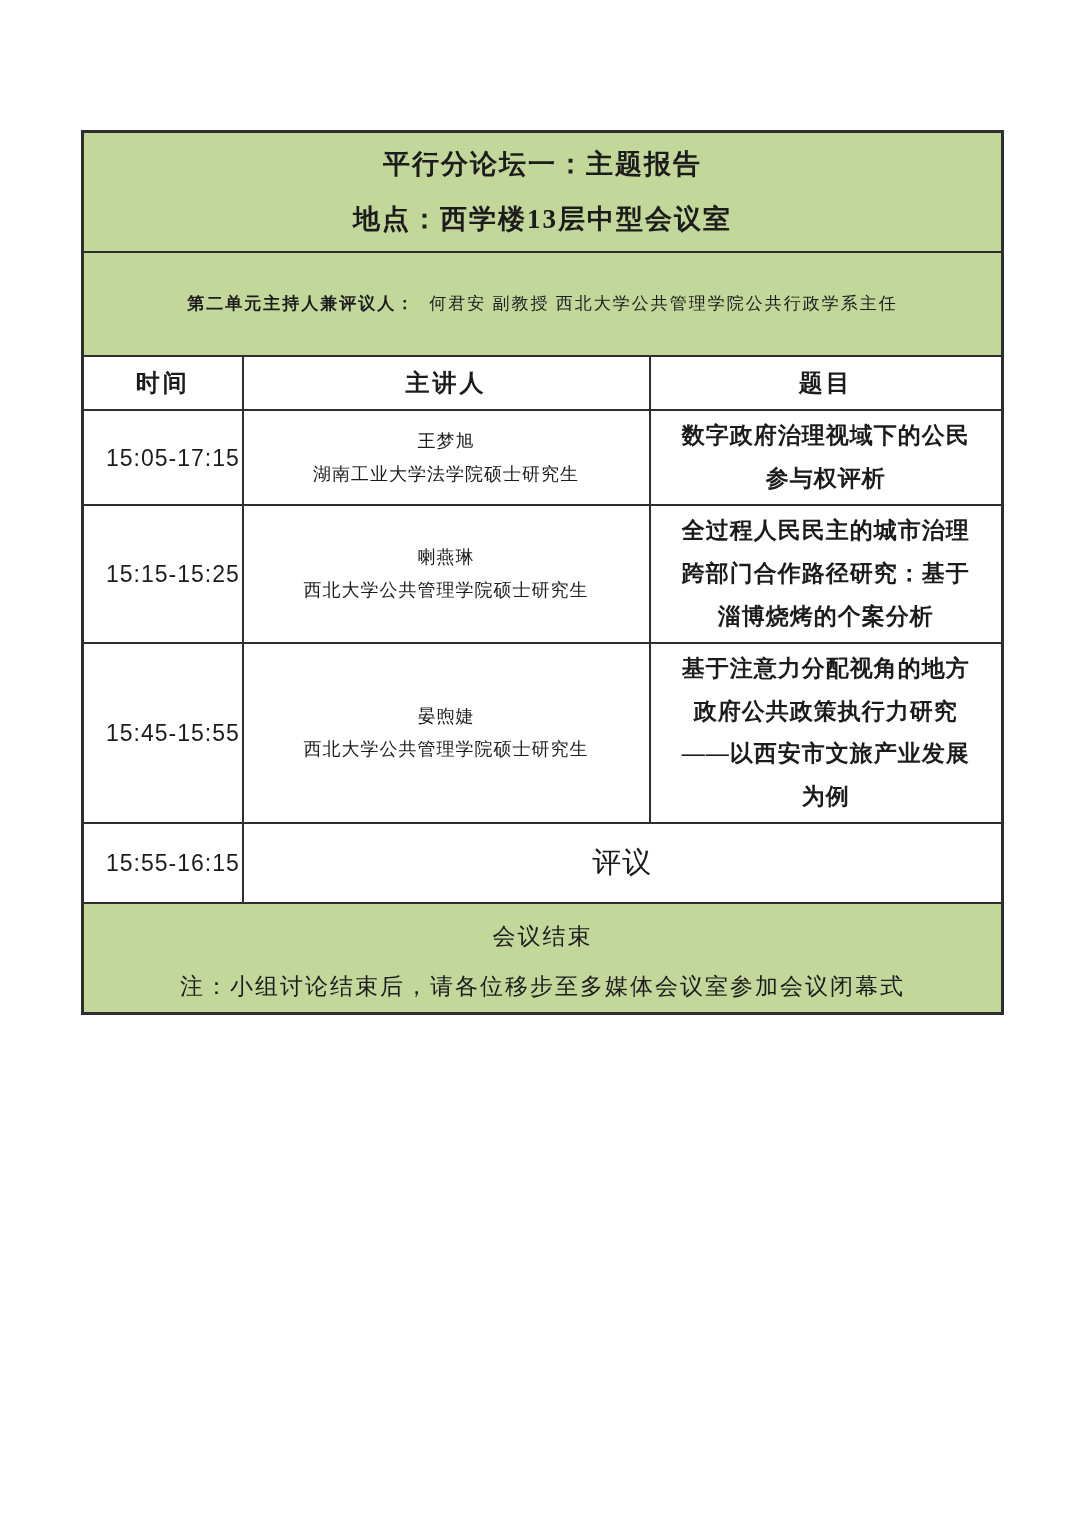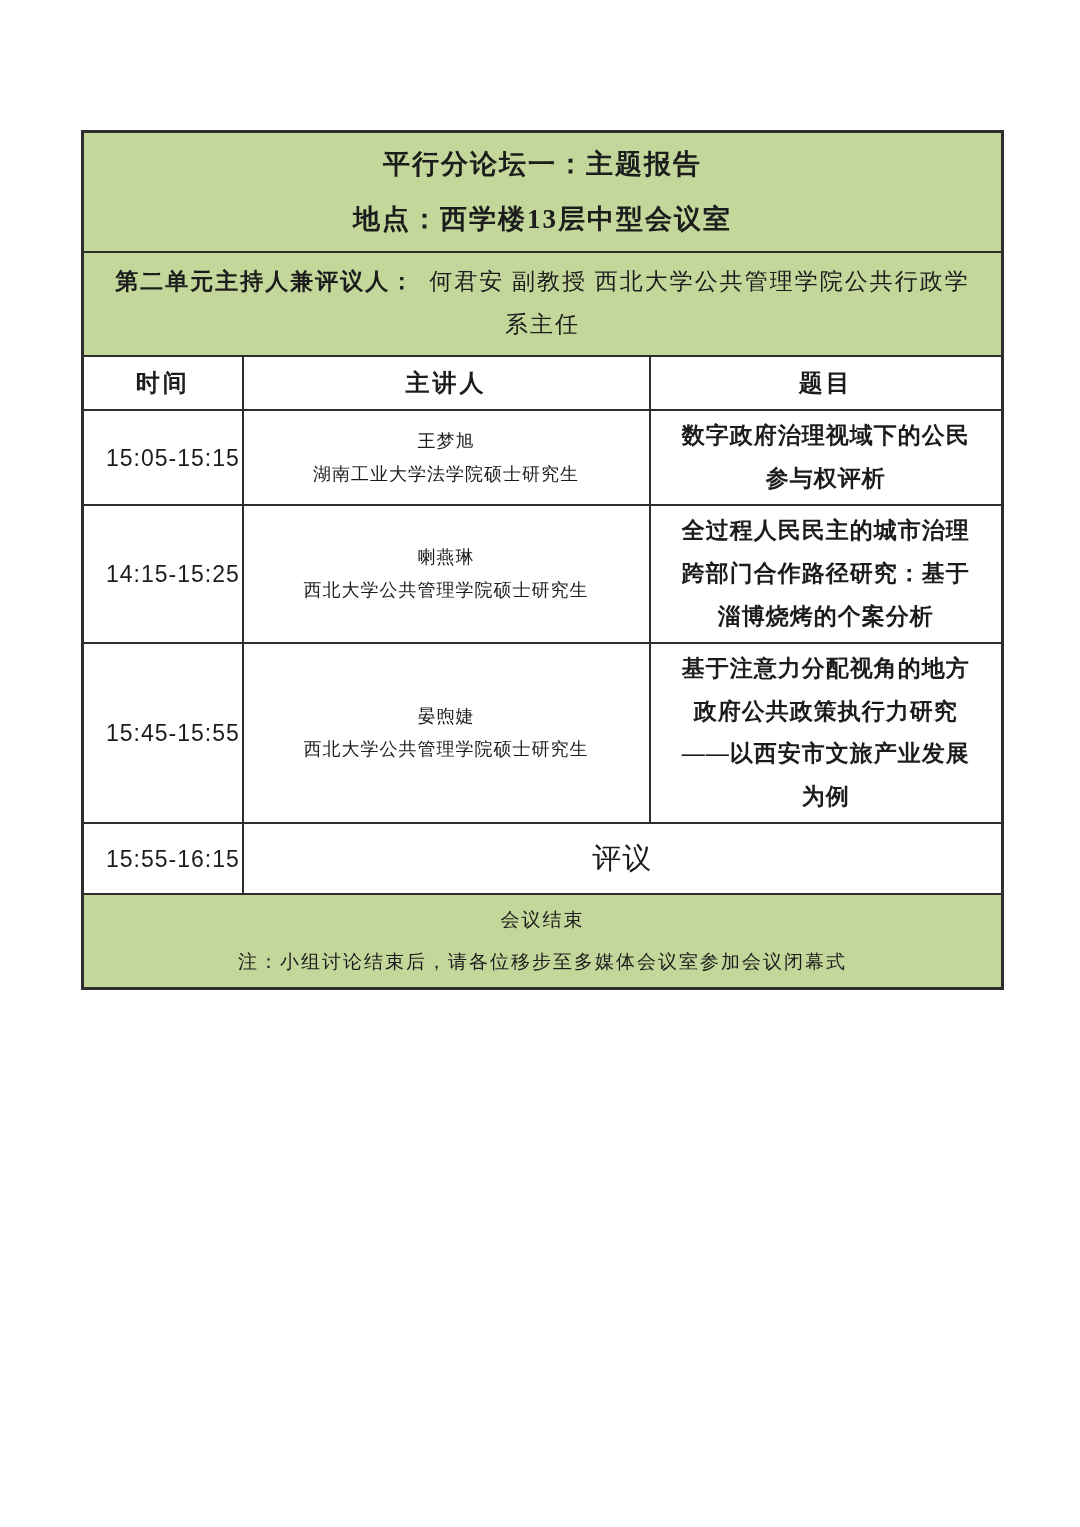--- a/index.html
+++ b/index.html
@@ -37,45 +37,45 @@
   .green{background:var(--green);}
   
   td.title-block{height:115px;padding:2px 10px;}
   .title-line{
     font-weight:bold;
     font-size:27px;
     line-height:55px;
     letter-spacing:2px;
   }
   
-  td.moderator-cell{height:104px;font-size:23px;}
+  td.moderator-cell{height:104px;font-size:17px;}
   .moderator-label{font-weight:bold;letter-spacing:2px;}
   .moderator-value{margin-left:14px;letter-spacing:2px;}
   
   tr.head-row td{height:47px;font-weight:bold;font-size:24px;letter-spacing:3px;}
   
   td.time-cell{
     font-family:"Liberation Sans","DejaVu Sans",sans-serif;
     font-size:23px;
     letter-spacing:1px;
     white-space:nowrap;
     padding:4px 2px;
   }
   td.speaker-cell{font-size:18px;padding:4px 14px;}
   td.topic-cell{font-size:23px;padding:4px 12px;line-height:1.9;font-weight:bold;}
   tr.r1 td{height:88px;}
   tr.r2 td{height:113px;}
   tr.r3 td{height:107px;}
   tr.r4 td{height:105px;}
   tr.r5 td{height:114px;}
-  tr.r6 td{height:71px;}
+  tr.r6 td{height:80px;}
   td.review-cell{font-size:29px;letter-spacing:3px;}
   
   td.footer-cell{height:87px;padding:2px 10px;}
-  .footer-line{font-size:19px;line-height:42px;letter-spacing:2px;}
+  .footer-line{font-size:23px;line-height:42px;letter-spacing:2px;margin-top:8px;}
 </style>
 </head>
 <body>
 
 <div class="sheet">
   <table class="schedule">
     <colgroup>
       <col style="width:160px">
       <col style="width:407px">
       <col style="width:353px">
@@ -95,30 +95,30 @@
       </td>
     </tr>
 
     <tr class="head-row">
       <td>时间</td>
       <td>主讲人</td>
       <td>题目</td>
     </tr>
 
     <tr class="r1">
-      <td class="time-cell">15:05-15:15</td>
+      <td class="time-cell">15:05-17:15</td>
       <td class="speaker-cell">
         <div>王梦旭</div>
         <div>湖南工业大学法学院硕士研究生</div>
       </td>
       <td class="topic-cell">数字政府治理视域下的公民参与权评析</td>
     </tr>
 
     <tr class="r2">
-      <td class="time-cell">14:15-15:25</td>
+      <td class="time-cell">15:15-15:25</td>
       <td class="speaker-cell">
         <div>喇燕琳</div>
         <div>西北大学公共管理学院硕士研究生</div>
       </td>
       <td class="topic-cell">全过程人民民主的城市治理跨部门合作路径研究：基于淄博烧烤的个案分析</td>
     </tr>
 
 
 
     <tr class="r5">

